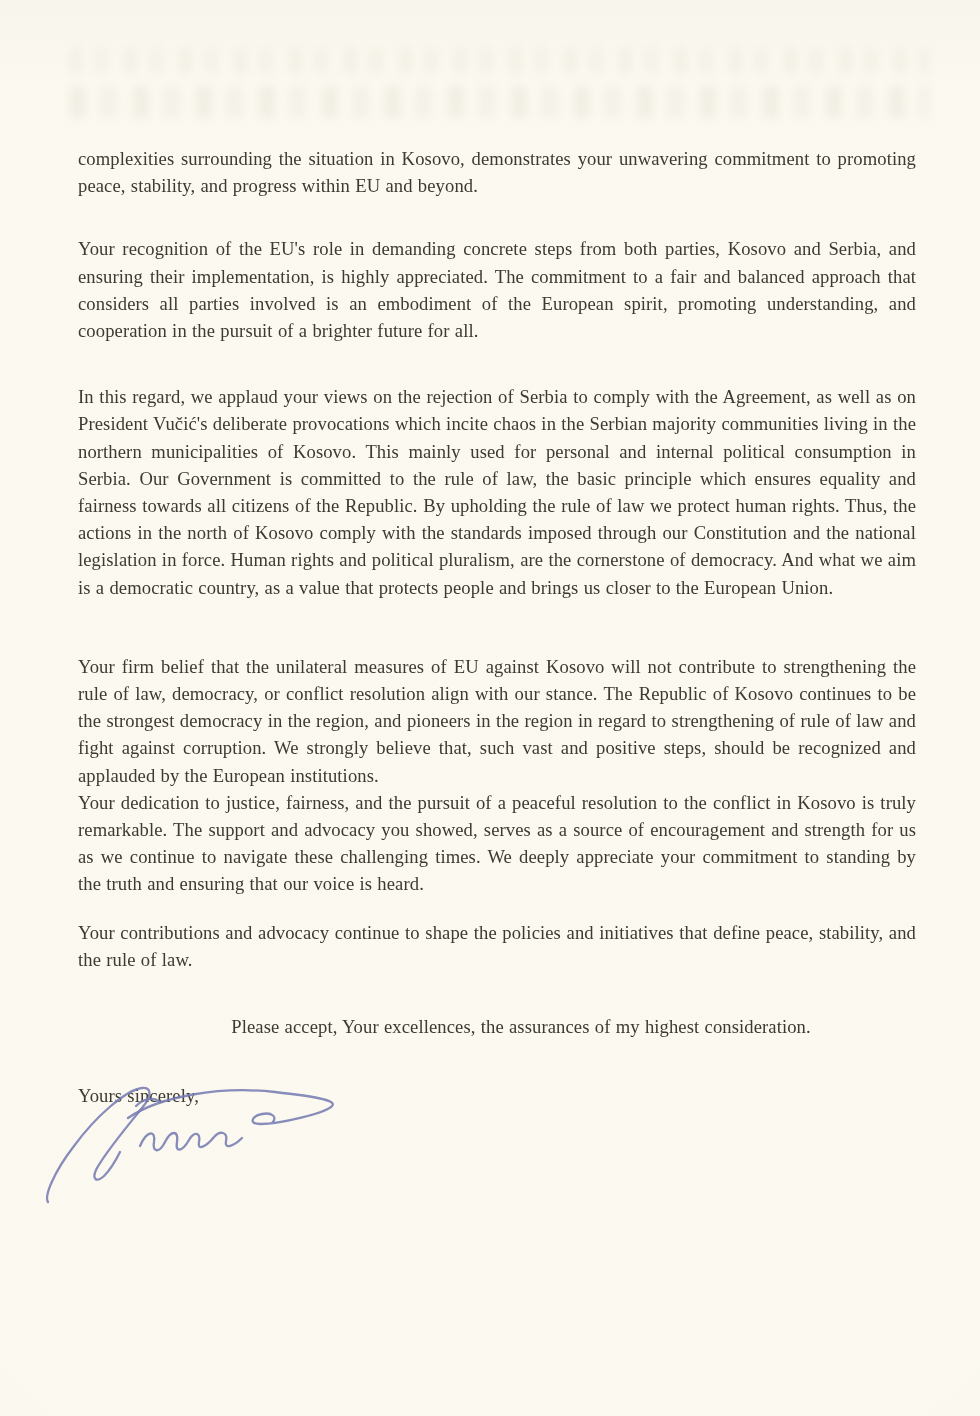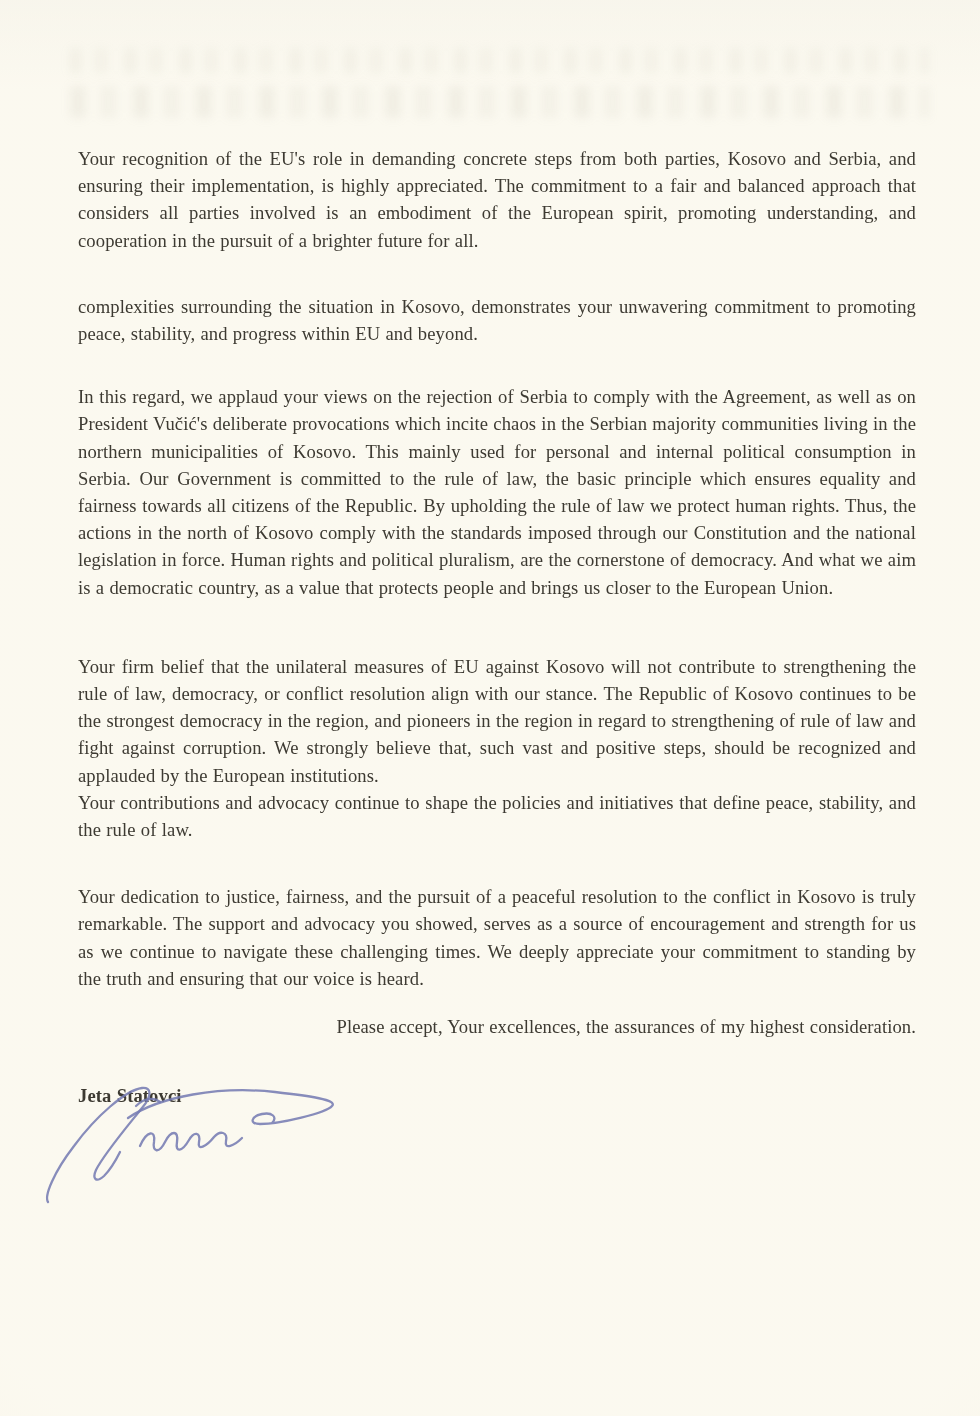--- a/index.html
+++ b/index.html
@@ -55,21 +55,21 @@
   }
   .para {
     text-align: justify;
   }
   .p1 { margin-bottom: 36px; }
   .p2 { margin-bottom: 39px; }
   .p3 { margin-bottom: 52px; }
   .p4 { }
   .p5 { margin-bottom: 21px; }
   .p6 { margin-bottom: 40px; }
-  .closing { margin-bottom: 42px; text-align: right; margin-left: 48px; }
+  .closing { margin-bottom: 42px; text-align: center; margin-left: 48px; }
   .sign-block {
     position: relative;
     height: 180px;
   }
   .valediction { margin-bottom: 14px; }
   .signer { font-weight: 600; }
   .signature {
     position: absolute;
     left: -38px;
     top: 2px;
@@ -88,31 +88,31 @@
   }
 </style>
 </head>
 <body>
 
 <div class="page">
   <div class="ghost ghost-1"></div>
   <div class="ghost ghost-2"></div>
 
   <main class="letter">
+    <p class="para p1">complexities surrounding the situation in Kosovo, demonstrates your unwavering commitment to promoting peace, stability, and progress within EU and beyond.</p>
     <p class="para p2">Your recognition of the EU's role in demanding concrete steps from both parties, Kosovo and Serbia, and ensuring their implementation, is highly appreciated. The commitment to a fair and balanced approach that considers all parties involved is an embodiment of the European spirit, promoting understanding, and cooperation in the pursuit of a brighter future for all.</p>
-    <p class="para p1">complexities surrounding the situation in Kosovo, demonstrates your unwavering commitment to promoting peace, stability, and progress within EU and beyond.</p>
     <p class="para p3">In this regard, we applaud your views on the rejection of Serbia to comply with the Agreement, as well as on President Vučić's deliberate provocations which incite chaos in the Serbian majority communities living in the northern municipalities of Kosovo. This mainly used for personal and internal political consumption in Serbia. Our Government is committed to the rule of law, the basic principle which ensures equality and fairness towards all citizens of the Republic. By upholding the rule of law we protect human rights. Thus, the actions in the north of Kosovo comply with the standards imposed through our Constitution and the national legislation in force. Human rights and political pluralism, are the cornerstone of democracy. And what we aim is a democratic country, as a value that protects people and brings us closer to the European Union.</p>
     <p class="para p4">Your firm belief that the unilateral measures of EU against Kosovo will not contribute to strengthening the rule of law, democracy, or conflict resolution align with our stance. The Republic of Kosovo continues to be the strongest democracy in the region, and pioneers in the region in regard to strengthening of rule of law and fight against corruption. We strongly believe that, such vast and positive steps, should be recognized and applauded by the European institutions.</p>
+    <p class="para p5">Your dedication to justice, fairness, and the pursuit of a peaceful resolution to the conflict in Kosovo is truly remarkable. The support and advocacy you showed, serves as a source of encouragement and strength for us as we continue to navigate these challenging times. We deeply appreciate your commitment to standing by the truth and ensuring that our voice is heard.</p>
     <p class="para p6">Your contributions and advocacy continue to shape the policies and initiatives that define peace, stability, and the rule of law.</p>
-    <p class="para p5">Your dedication to justice, fairness, and the pursuit of a peaceful resolution to the conflict in Kosovo is truly remarkable. The support and advocacy you showed, serves as a source of encouragement and strength for us as we continue to navigate these challenging times. We deeply appreciate your commitment to standing by the truth and ensuring that our voice is heard.</p>
 
     <p class="closing">Please accept, Your excellences, the assurances of my highest consideration.</p>
 
     <div class="sign-block">
-      <p class="signer">Jeta Statovci</p>
+      <p class="valediction">Yours sincerely,</p>
       <svg class="signature" viewBox="0 0 310 130" xmlns="http://www.w3.org/2000/svg" aria-hidden="true">
 
         <path d="M 8,118 C 4,112 14,88 34,62 C 56,32 86,6 102,4 C 112,3 112,12 102,24 C 86,44 64,70 56,86 C 52,95 56,99 64,92 C 70,86 76,76 80,68"></path>
 
         <path d="M 88,34 C 120,12 180,2 235,8 C 270,12 298,16 292,22 C 286,29 240,40 220,40 C 208,40 212,32 222,30 C 232,28 238,33 232,39"></path>
 
         <path d="M 100,62 C 107,46 116,46 114,58 C 112,68 119,70 125,58 C 131,46 139,46 137,58 C 135,69 142,68 149,56 C 154,47 161,48 159,58 C 157,67 166,63 174,53 C 180,46 188,48 186,57 C 184,66 194,62 202,54"></path>
 
         <path d="M 96,22 C 104,14 114,13 120,18"></path>
       </svg>

